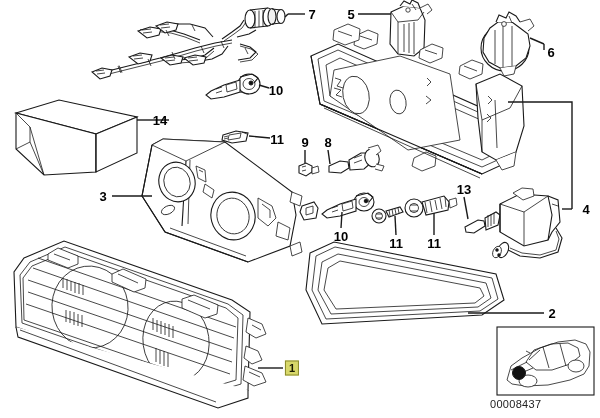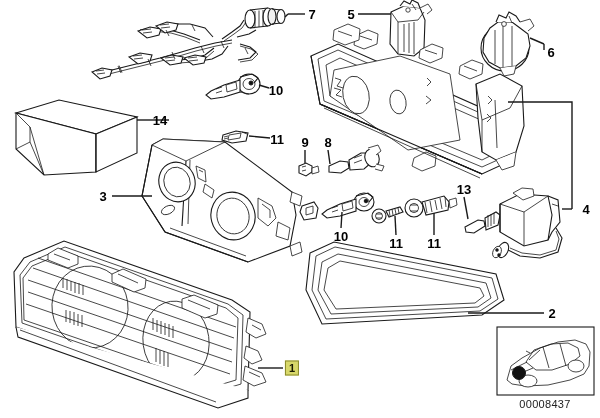--- a/index.html
+++ b/index.html
@@ -40,21 +40,21 @@
     border: 1px solid #8a8a2a;
     padding: 1px 3px;
     font-size: 11px;
     color: #1a1a00;
   }
   #image-id {
     position: absolute;
     left: 490px;
     top: 398px;
     width: 110px;
-    text-align: center;
+    text-align: left;
     font-family: "Liberation Sans", sans-serif;
     font-size: 11px;
     letter-spacing: 0.3px;
     color: #222222;
   }
   .ln { stroke: #1a1a1a; fill: none; }
   .lead { stroke: #1a1a1a; stroke-width: 1.4; fill: none; }
   .thin { stroke-width: 0.8; }
   .med { stroke-width: 1.1; }
   .wht { fill: #ffffff; }

